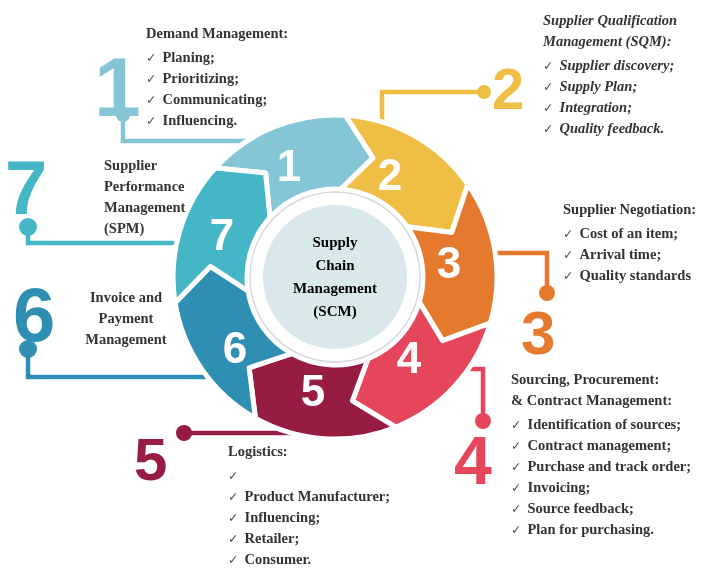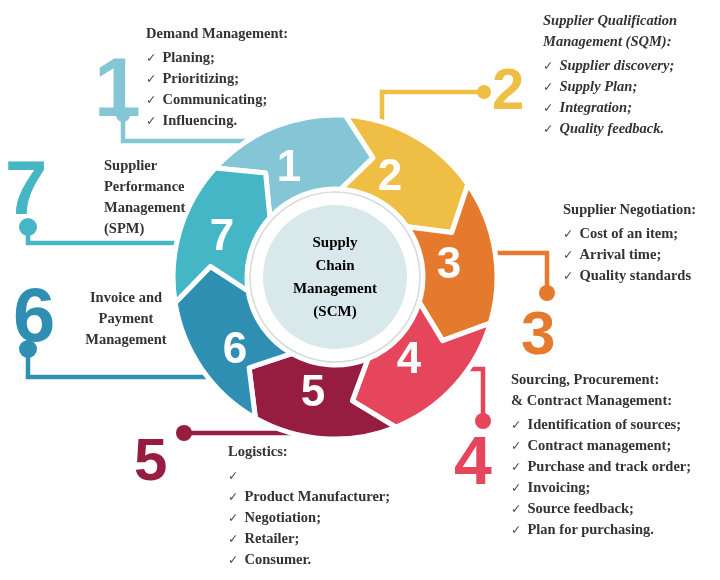--- a/index.html
+++ b/index.html
@@ -195,21 +195,21 @@
     <div class="items">
       <div class="item">
           <span class="check">✓</span>
         </div>
       <div class="item">
           <span class="check">✓</span>
           <span>Product Manufacturer;</span>
         </div>
       <div class="item">
           <span class="check">✓</span>
-          <span>Negotiation;</span>
+          <span>Influencing;</span>
         </div>
       <div class="item">
           <span class="check">✓</span>
           <span>Retailer;</span>
         </div>
       <div class="item">
           <span class="check">✓</span>
           <span>Consumer.</span>
         </div>
     </div>

